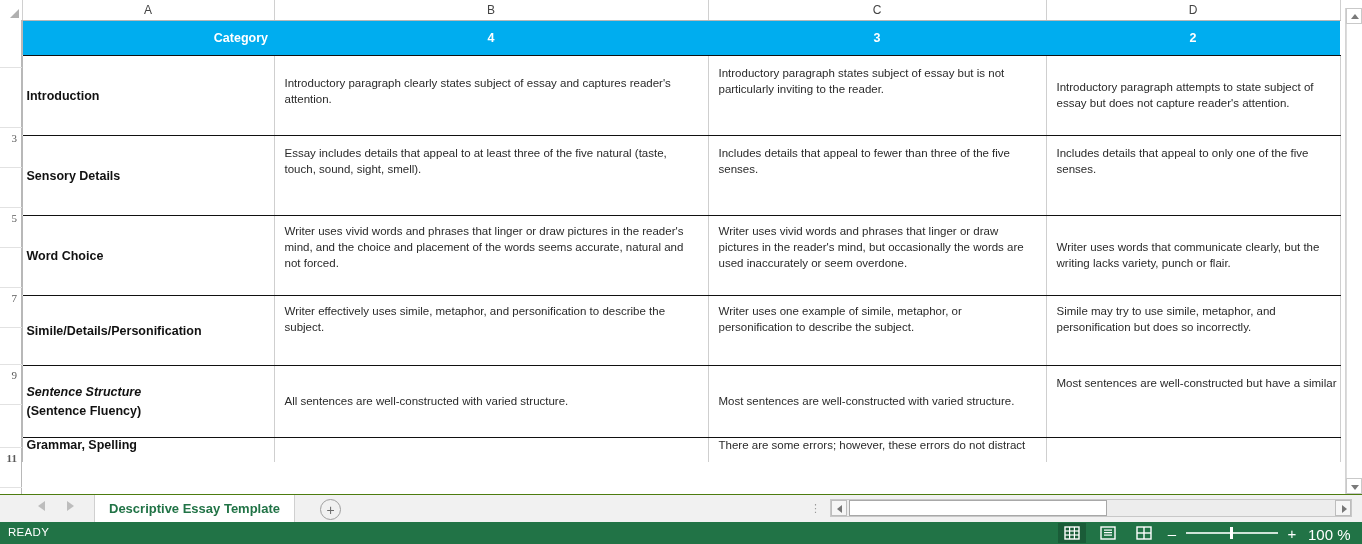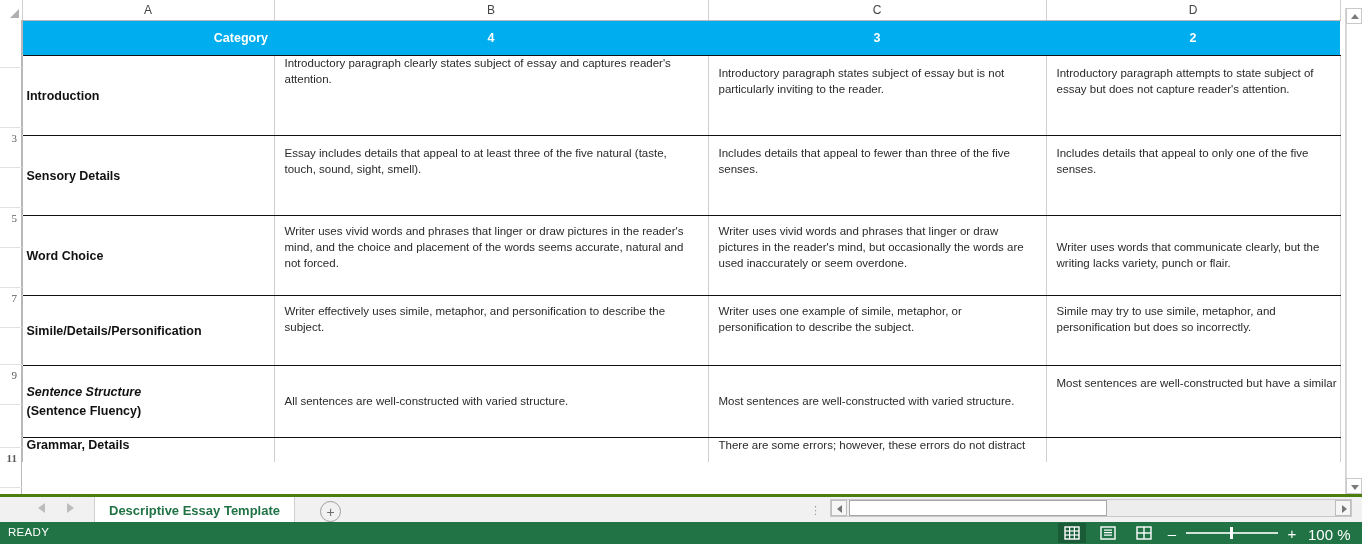--- a/index.html
+++ b/index.html
@@ -129,21 +129,21 @@
   .vscroll .tri-down{
     position:absolute;left:4px;top:6px;width:0;height:0;
     border-left:4px solid transparent;border-right:4px solid transparent;
     border-top:5px solid #7a7a7a;
   }
   .vscroll .track{position:absolute;left:0;top:16px;bottom:16px;width:16px;background:#ffffff;border-left:1px solid #dcdcdc;border-right:1px solid #dcdcdc;}
 
   
   .tabbar{
     position:absolute;left:0;top:494px;width:1362px;height:28px;
-    background:#f1f1f1;border-top:3px solid #4d7c0f;
+    background:#f1f1f1;border-top:1px solid #4d7c0f;
   }
   .tabnav{position:absolute;left:38px;top:6px;display:flex;gap:22px;}
   .tabnav .arr{width:0;height:0;}
   .arr-l{border-top:5px solid transparent;border-bottom:5px solid transparent;border-right:7px solid #bdbdbd;}
   .arr-r{border-top:5px solid transparent;border-bottom:5px solid transparent;border-left:7px solid #bdbdbd;}
   .sheettab{
     position:absolute;left:94px;top:0;height:27px;
     background:#ffffff;
     border-left:1px solid #d0d0d0;border-right:1px solid #d0d0d0;border-bottom:1px solid #ffffff;
     padding:0 14px;display:flex;align-items:center;
@@ -217,23 +217,23 @@
           <td class="rownum">1</td>
           <td class="hdr-cell left">Category</td>
           <td class="hdr-cell center">4</td>
           <td class="hdr-cell center">3</td>
           <td class="hdr-cell center">2</td>
         </tr>
 
         <tr class="datarow r-intro">
           <td class="rownum">2</td>
           <td class="cat">Introduction</td>
-          <td class="desc" style="vertical-align:top;padding-top:0;">Introductory paragraph clearly states subject of essay and captures reader's attention.</td>
+          <td class="desc" style="vertical-align:top;padding-top:20px;">Introductory paragraph clearly states subject of essay and captures reader's attention.</td>
           <td class="desc" style="vertical-align:top;padding-top:10px;">Introductory paragraph states subject of essay but is not particularly inviting to the reader.</td>
-          <td class="desc last" style="vertical-align:top;padding-top:10px;">Introductory paragraph attempts to state subject of essay but does not capture reader's attention.</td>
+          <td class="desc last" style="vertical-align:top;padding-top:24px;">Introductory paragraph attempts to state subject of essay but does not capture reader's attention.</td>
         </tr>
 
         <tr class="datarow r-sensory">
           <td class="rownum">4</td>
           <td class="cat">Sensory Details</td>
           <td class="desc" style="vertical-align:top;padding-top:10px;">Essay includes details that appeal to at least three of the five natural (taste, touch, sound, sight, smell).</td>
           <td class="desc" style="vertical-align:top;padding-top:10px;">Includes details that appeal to fewer than three of the five senses.</td>
           <td class="desc last" style="vertical-align:top;padding-top:10px;">Includes details that appeal to only one of the five senses.</td>
         </tr>
 
@@ -259,21 +259,21 @@
             <span style="display:block;font-style:italic;">Sentence Structure</span>
             <span style="display:block;">(Sentence Fluency)</span>
           </td>
           <td class="desc">All sentences are well-constructed with varied structure.</td>
           <td class="desc">Most sentences are well-constructed with varied structure.</td>
           <td class="desc last" style="vertical-align:top;padding-top:10px;white-space:nowrap;overflow:hidden;">Most sentences are well-constructed but have a similar structure.</td>
         </tr>
 
         <tr class="clipped" style="height:24px;">
           <td class="rownum" style="border-bottom:none;">12</td>
-          <td class="cat" style="border-bottom:none;vertical-align:top;">Grammar, Details</td>
+          <td class="cat" style="border-bottom:none;vertical-align:top;">Grammar, Spelling</td>
           <td class="desc" style="border-bottom:none;vertical-align:top;"></td>
           <td class="desc" style="border-bottom:none;vertical-align:top;">There are some errors; however, these errors do not distract</td>
           <td class="desc last" style="border-bottom:none;vertical-align:top;"></td>
         </tr>
       </tbody>
     </table>
 
     <div class="rownum-overlay">
       <div class="rn" style="top:112px;">3</div>
       <div class="rn" style="top:192px;">5</div>

